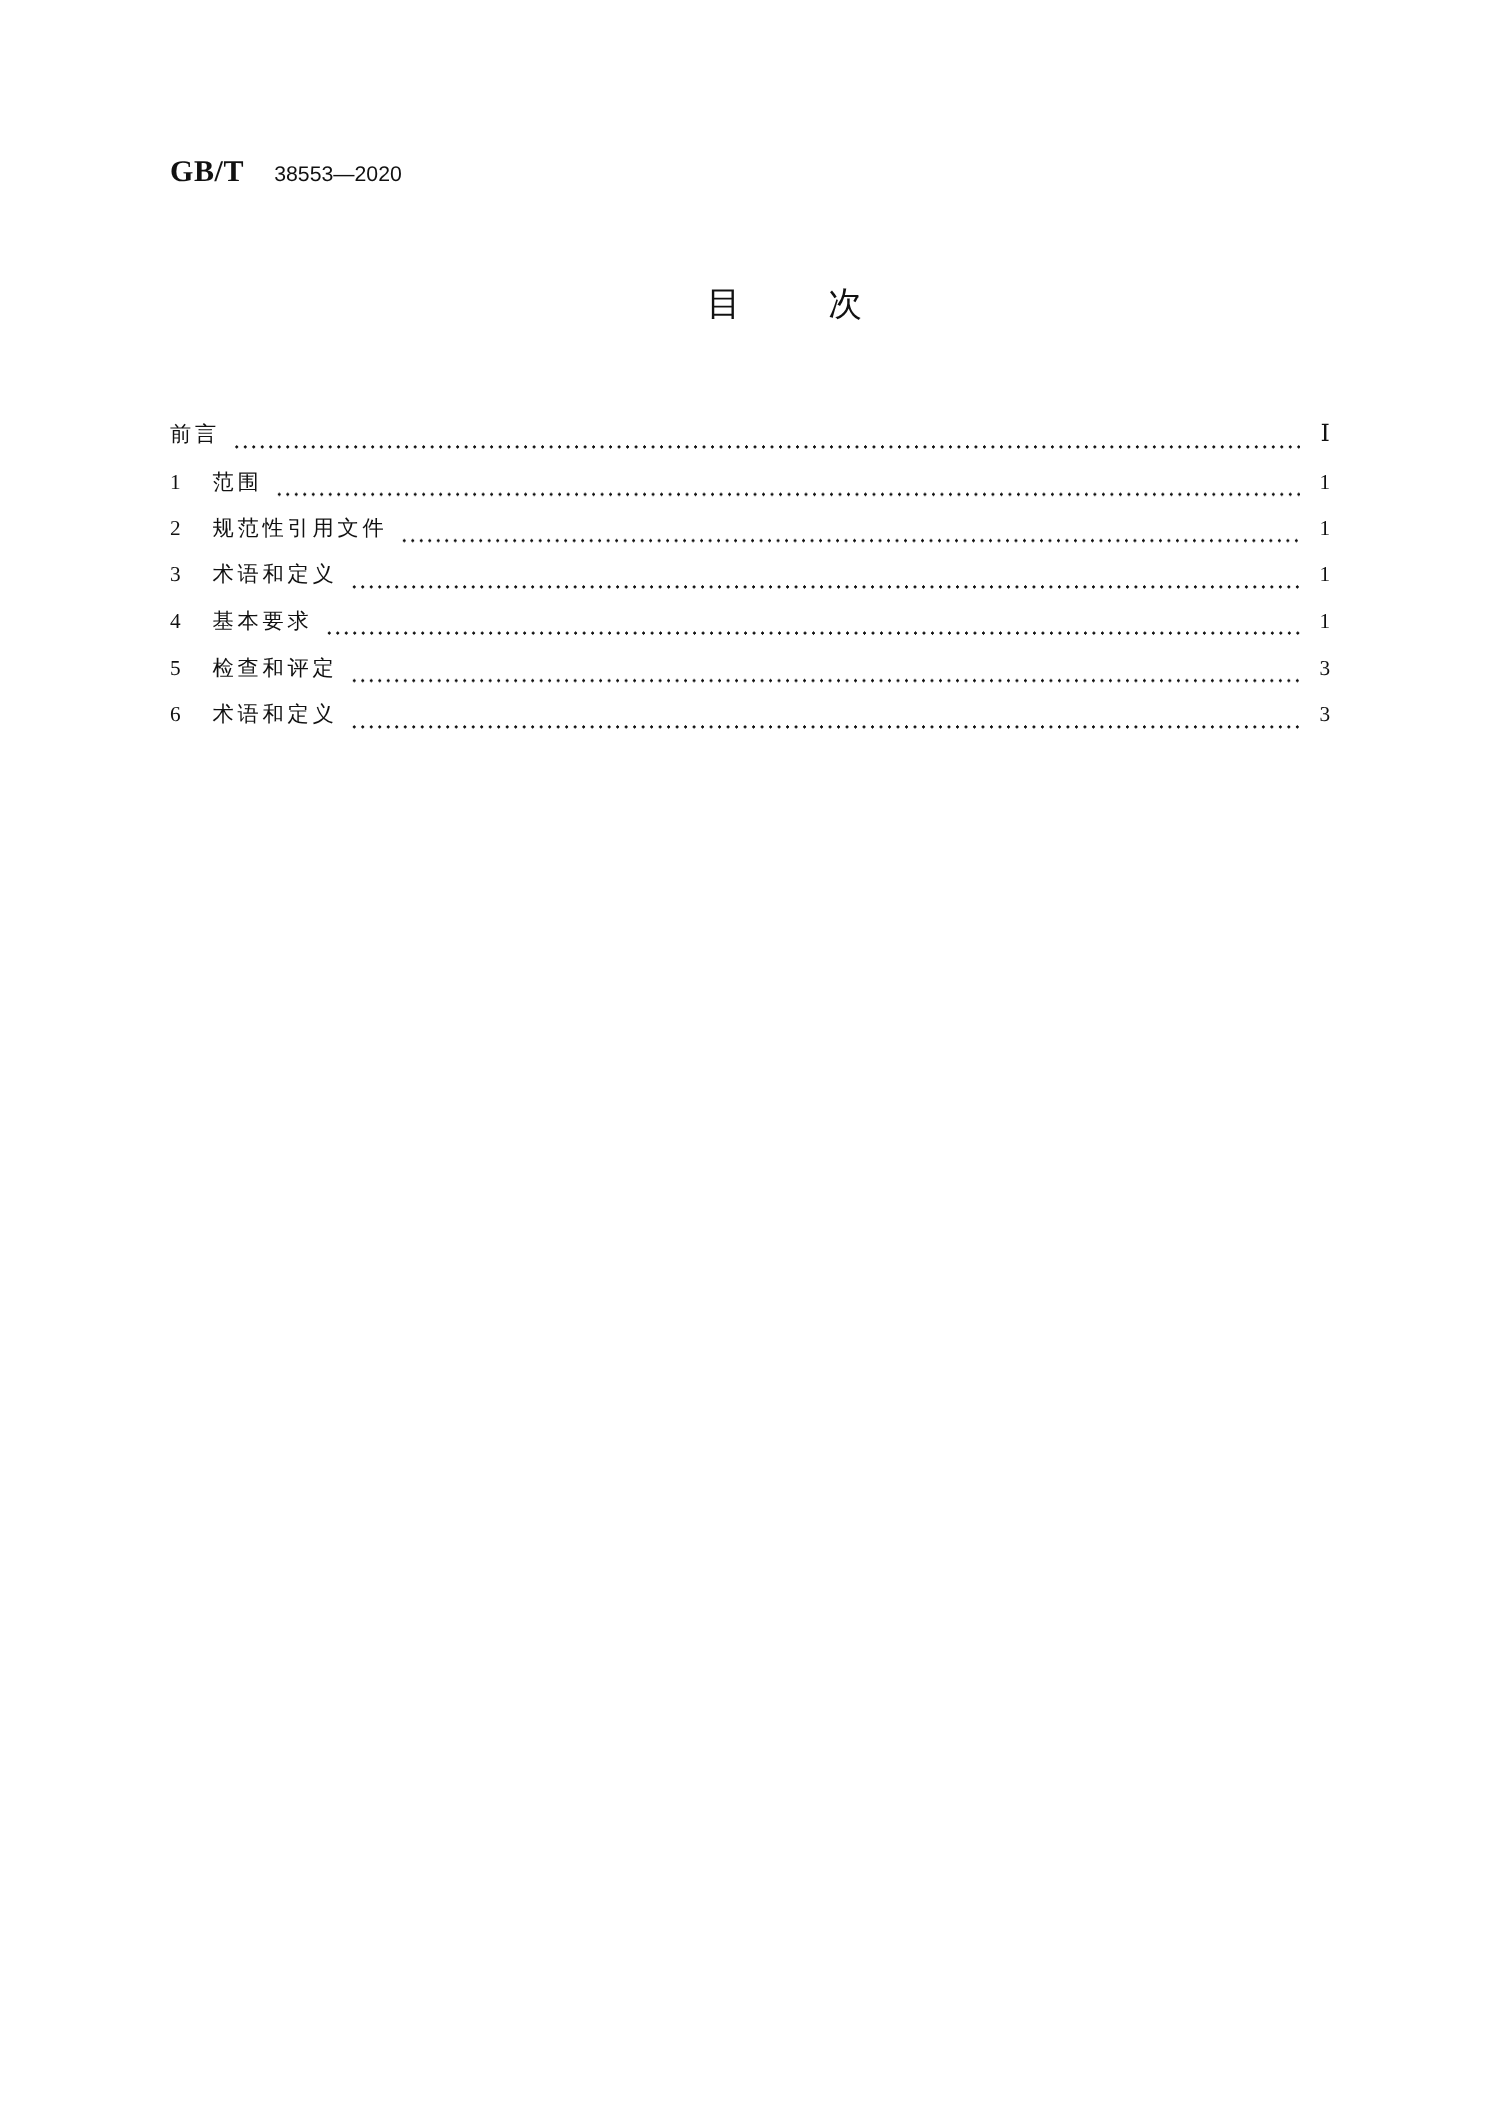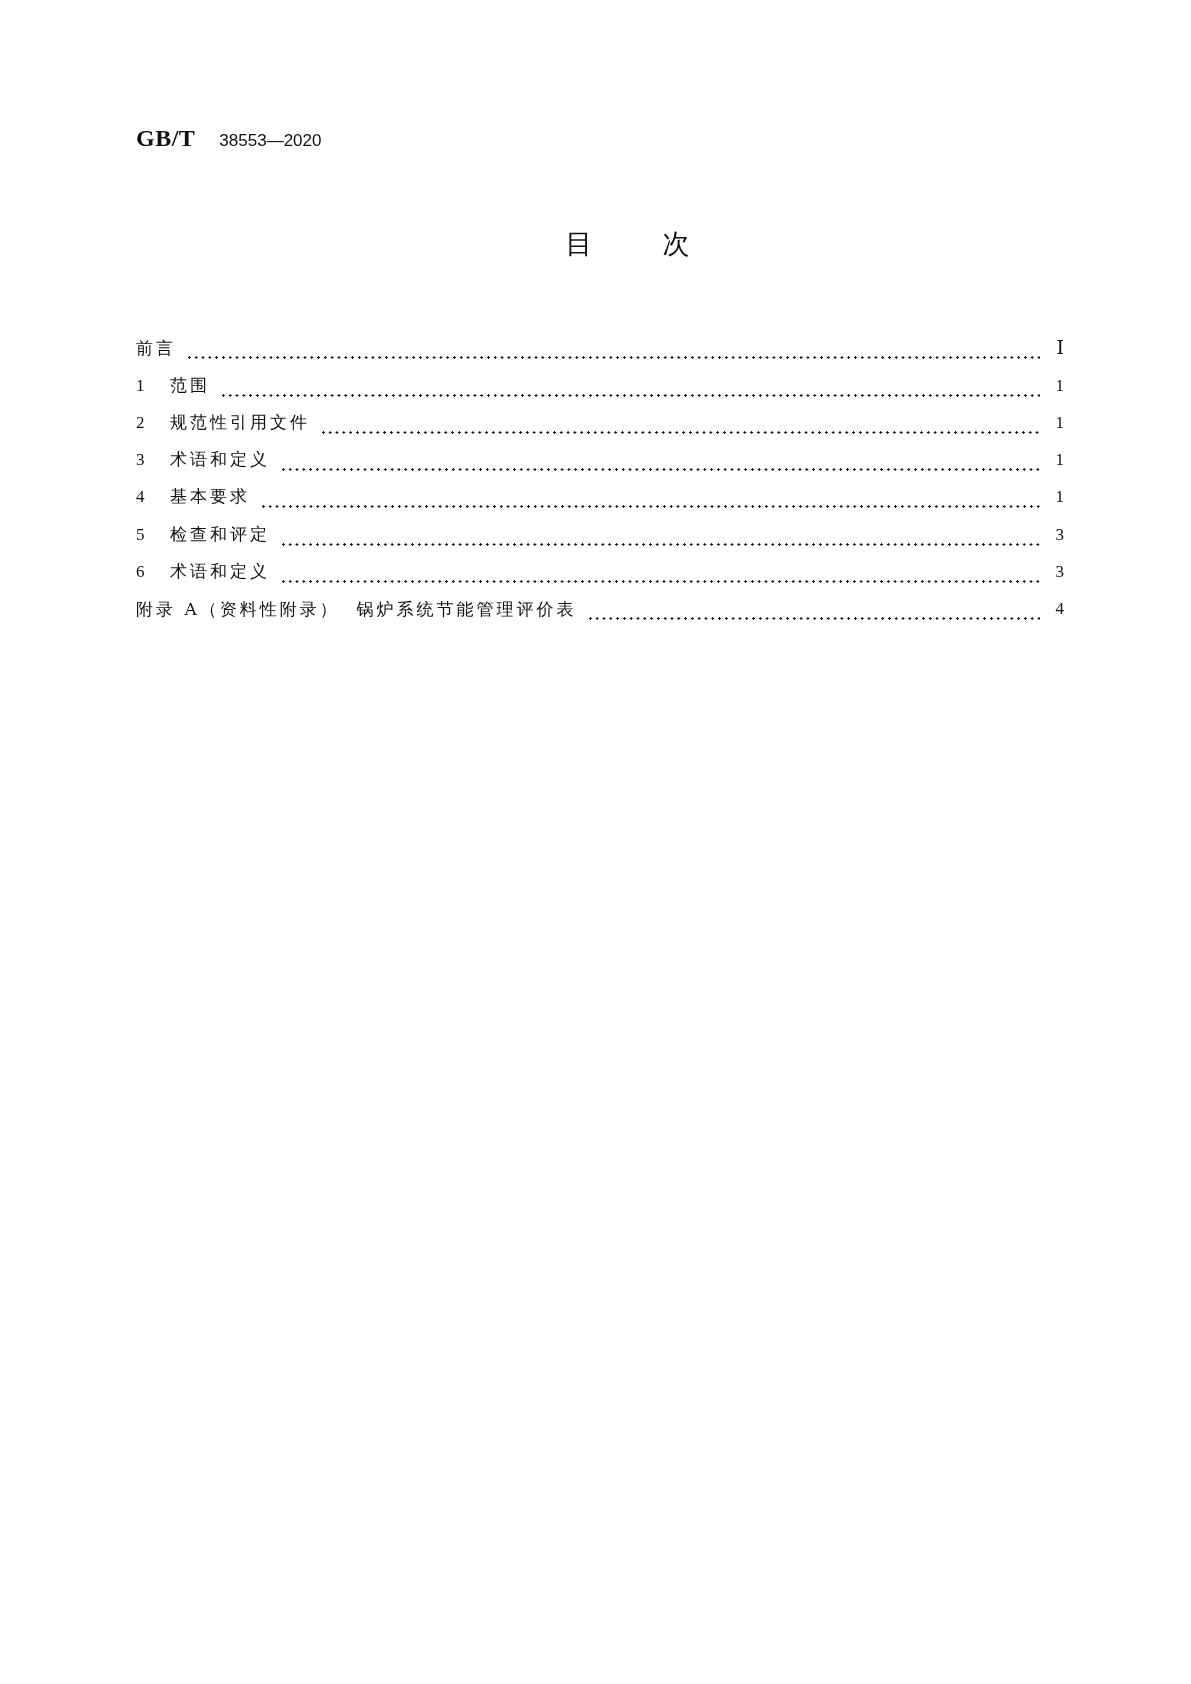--- a/index.html
+++ b/index.html
@@ -153,18 +153,13 @@
     <span class="leader"></span>
     <span class="page">3</span>
   </div>
 
   <div class="toc-row">
     <span class="label"><span class="sec-num">6</span><span>术语和定义</span></span>
     <span class="leader"></span>
     <span class="page">3</span>
   </div>
 
-  <div class="toc-row">
-    <span class="label" style="white-space: pre;">附录 A（资料性附录）  锅炉系统节能管理评价表</span>
-    <span class="leader"></span>
-    <span class="page">4</span>
-  </div>
 </div>
 
 </body></html>

